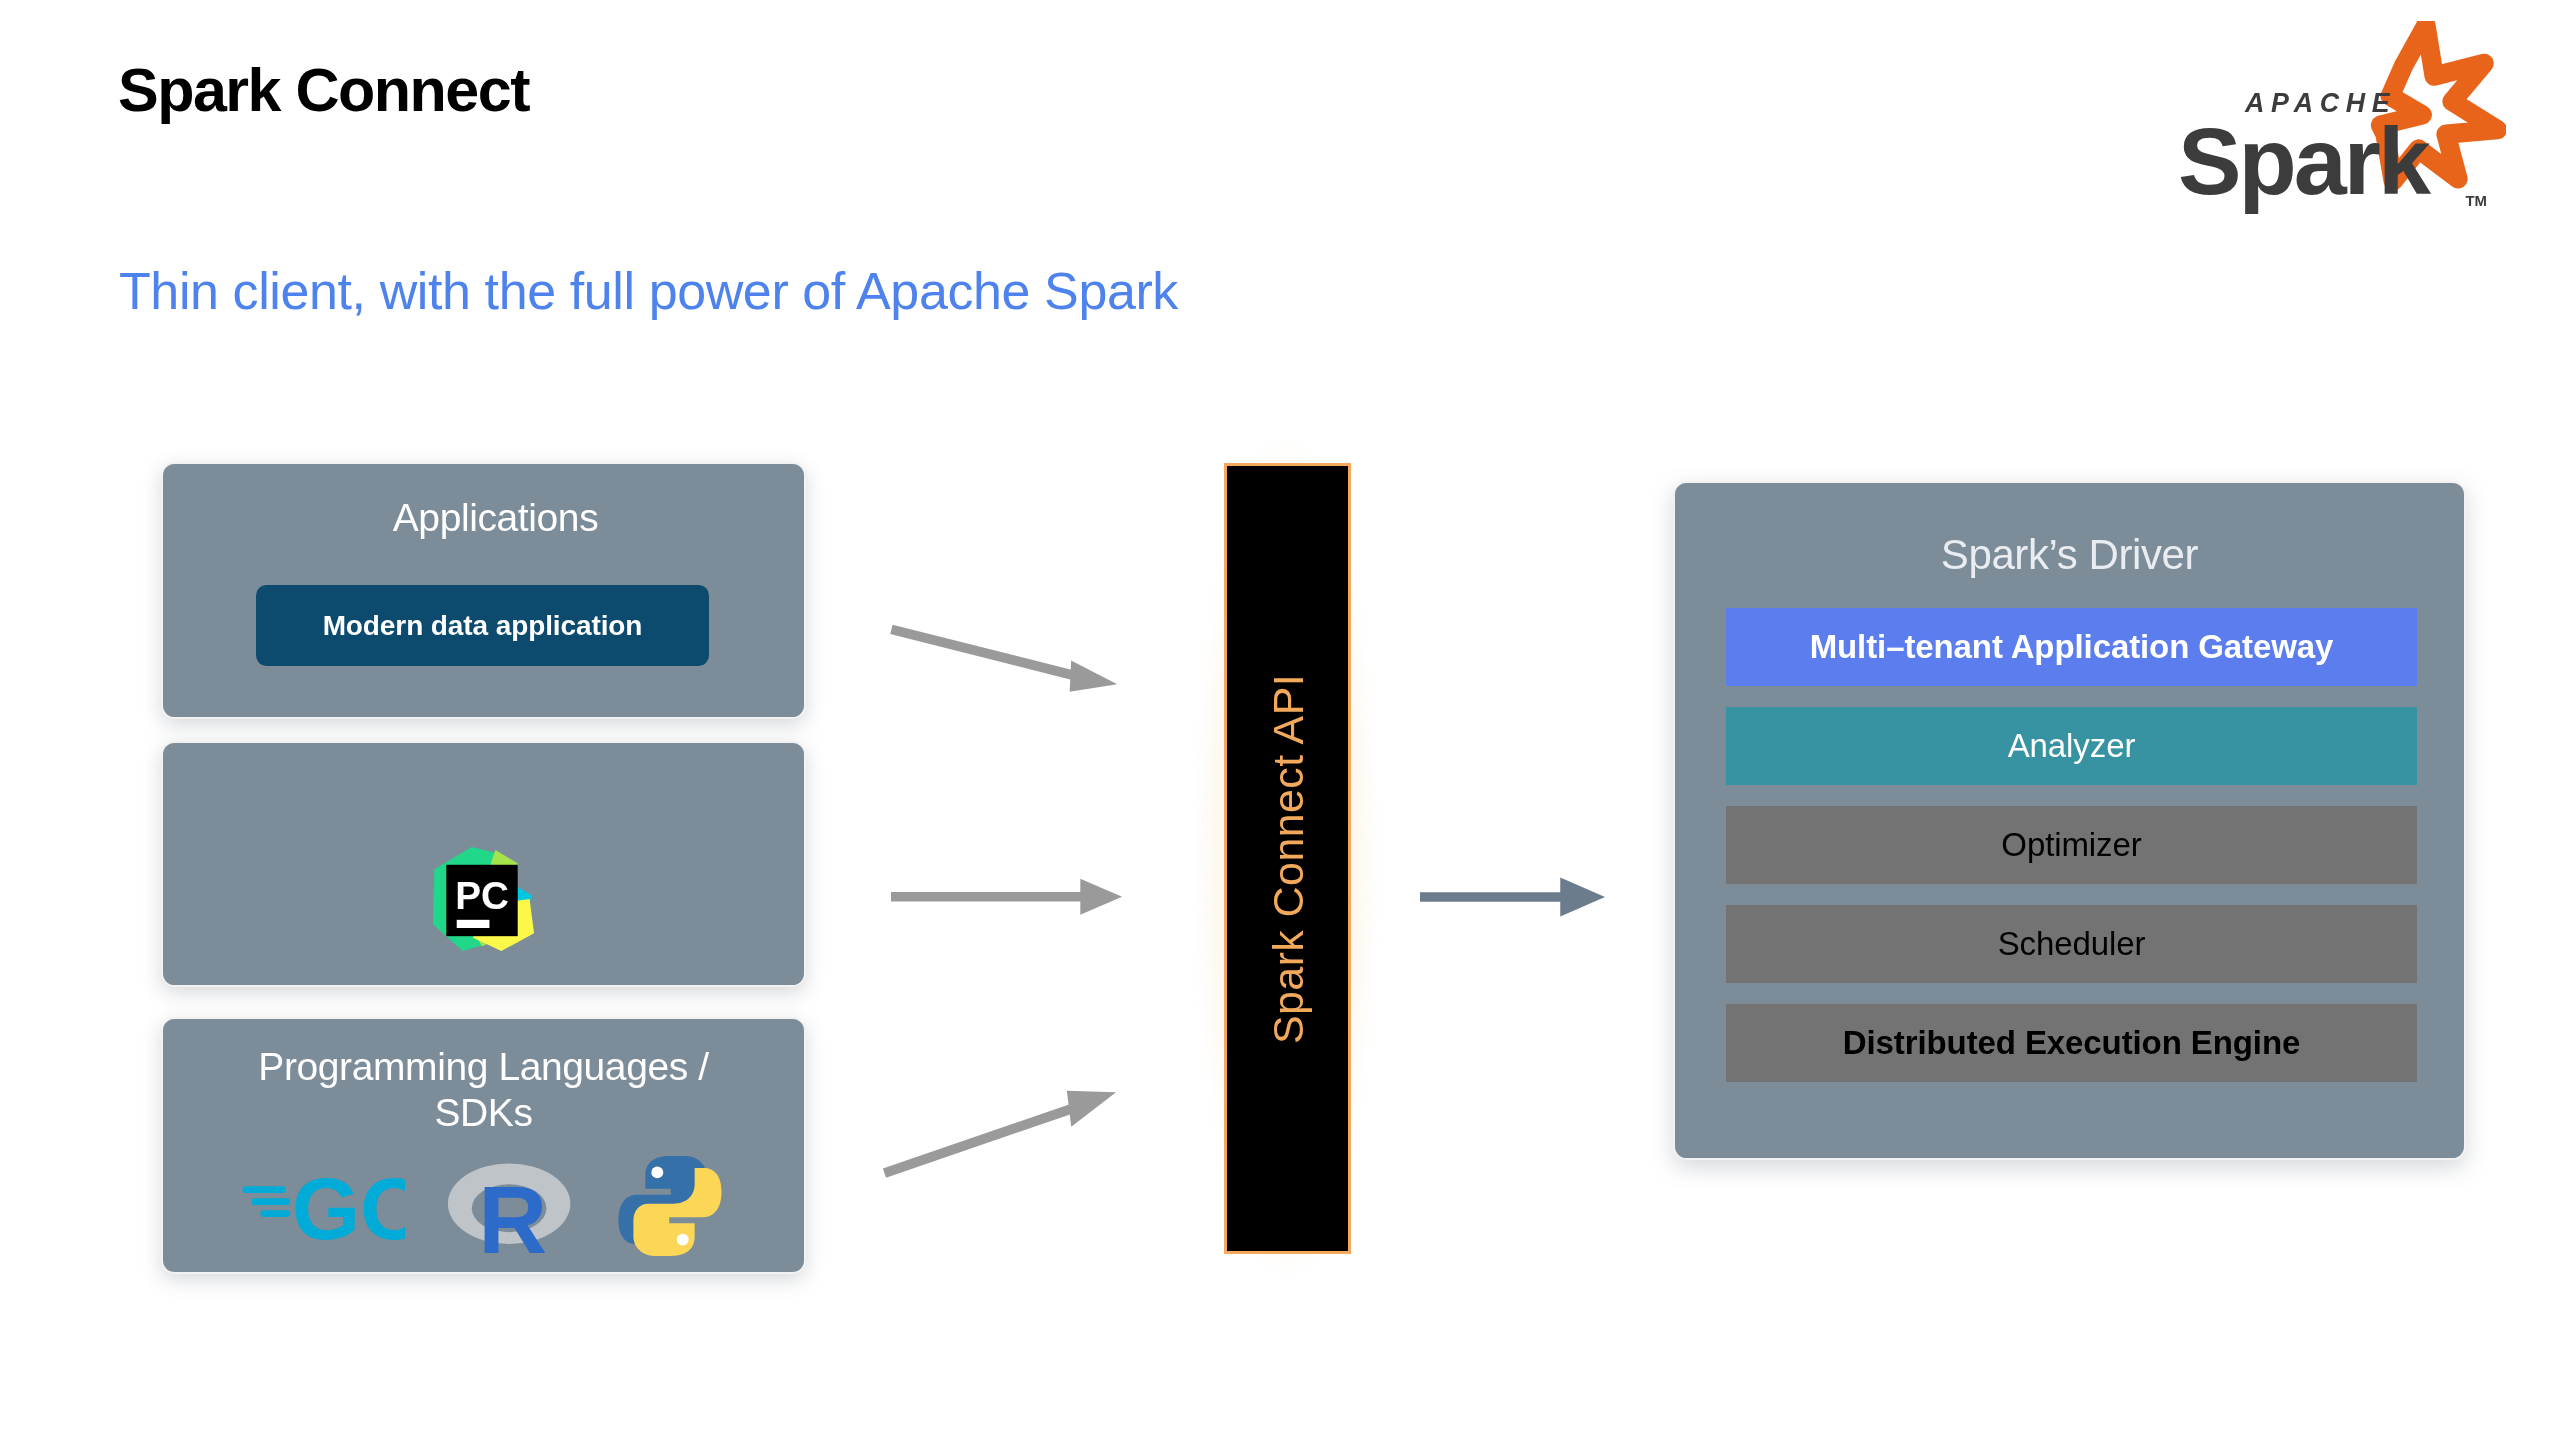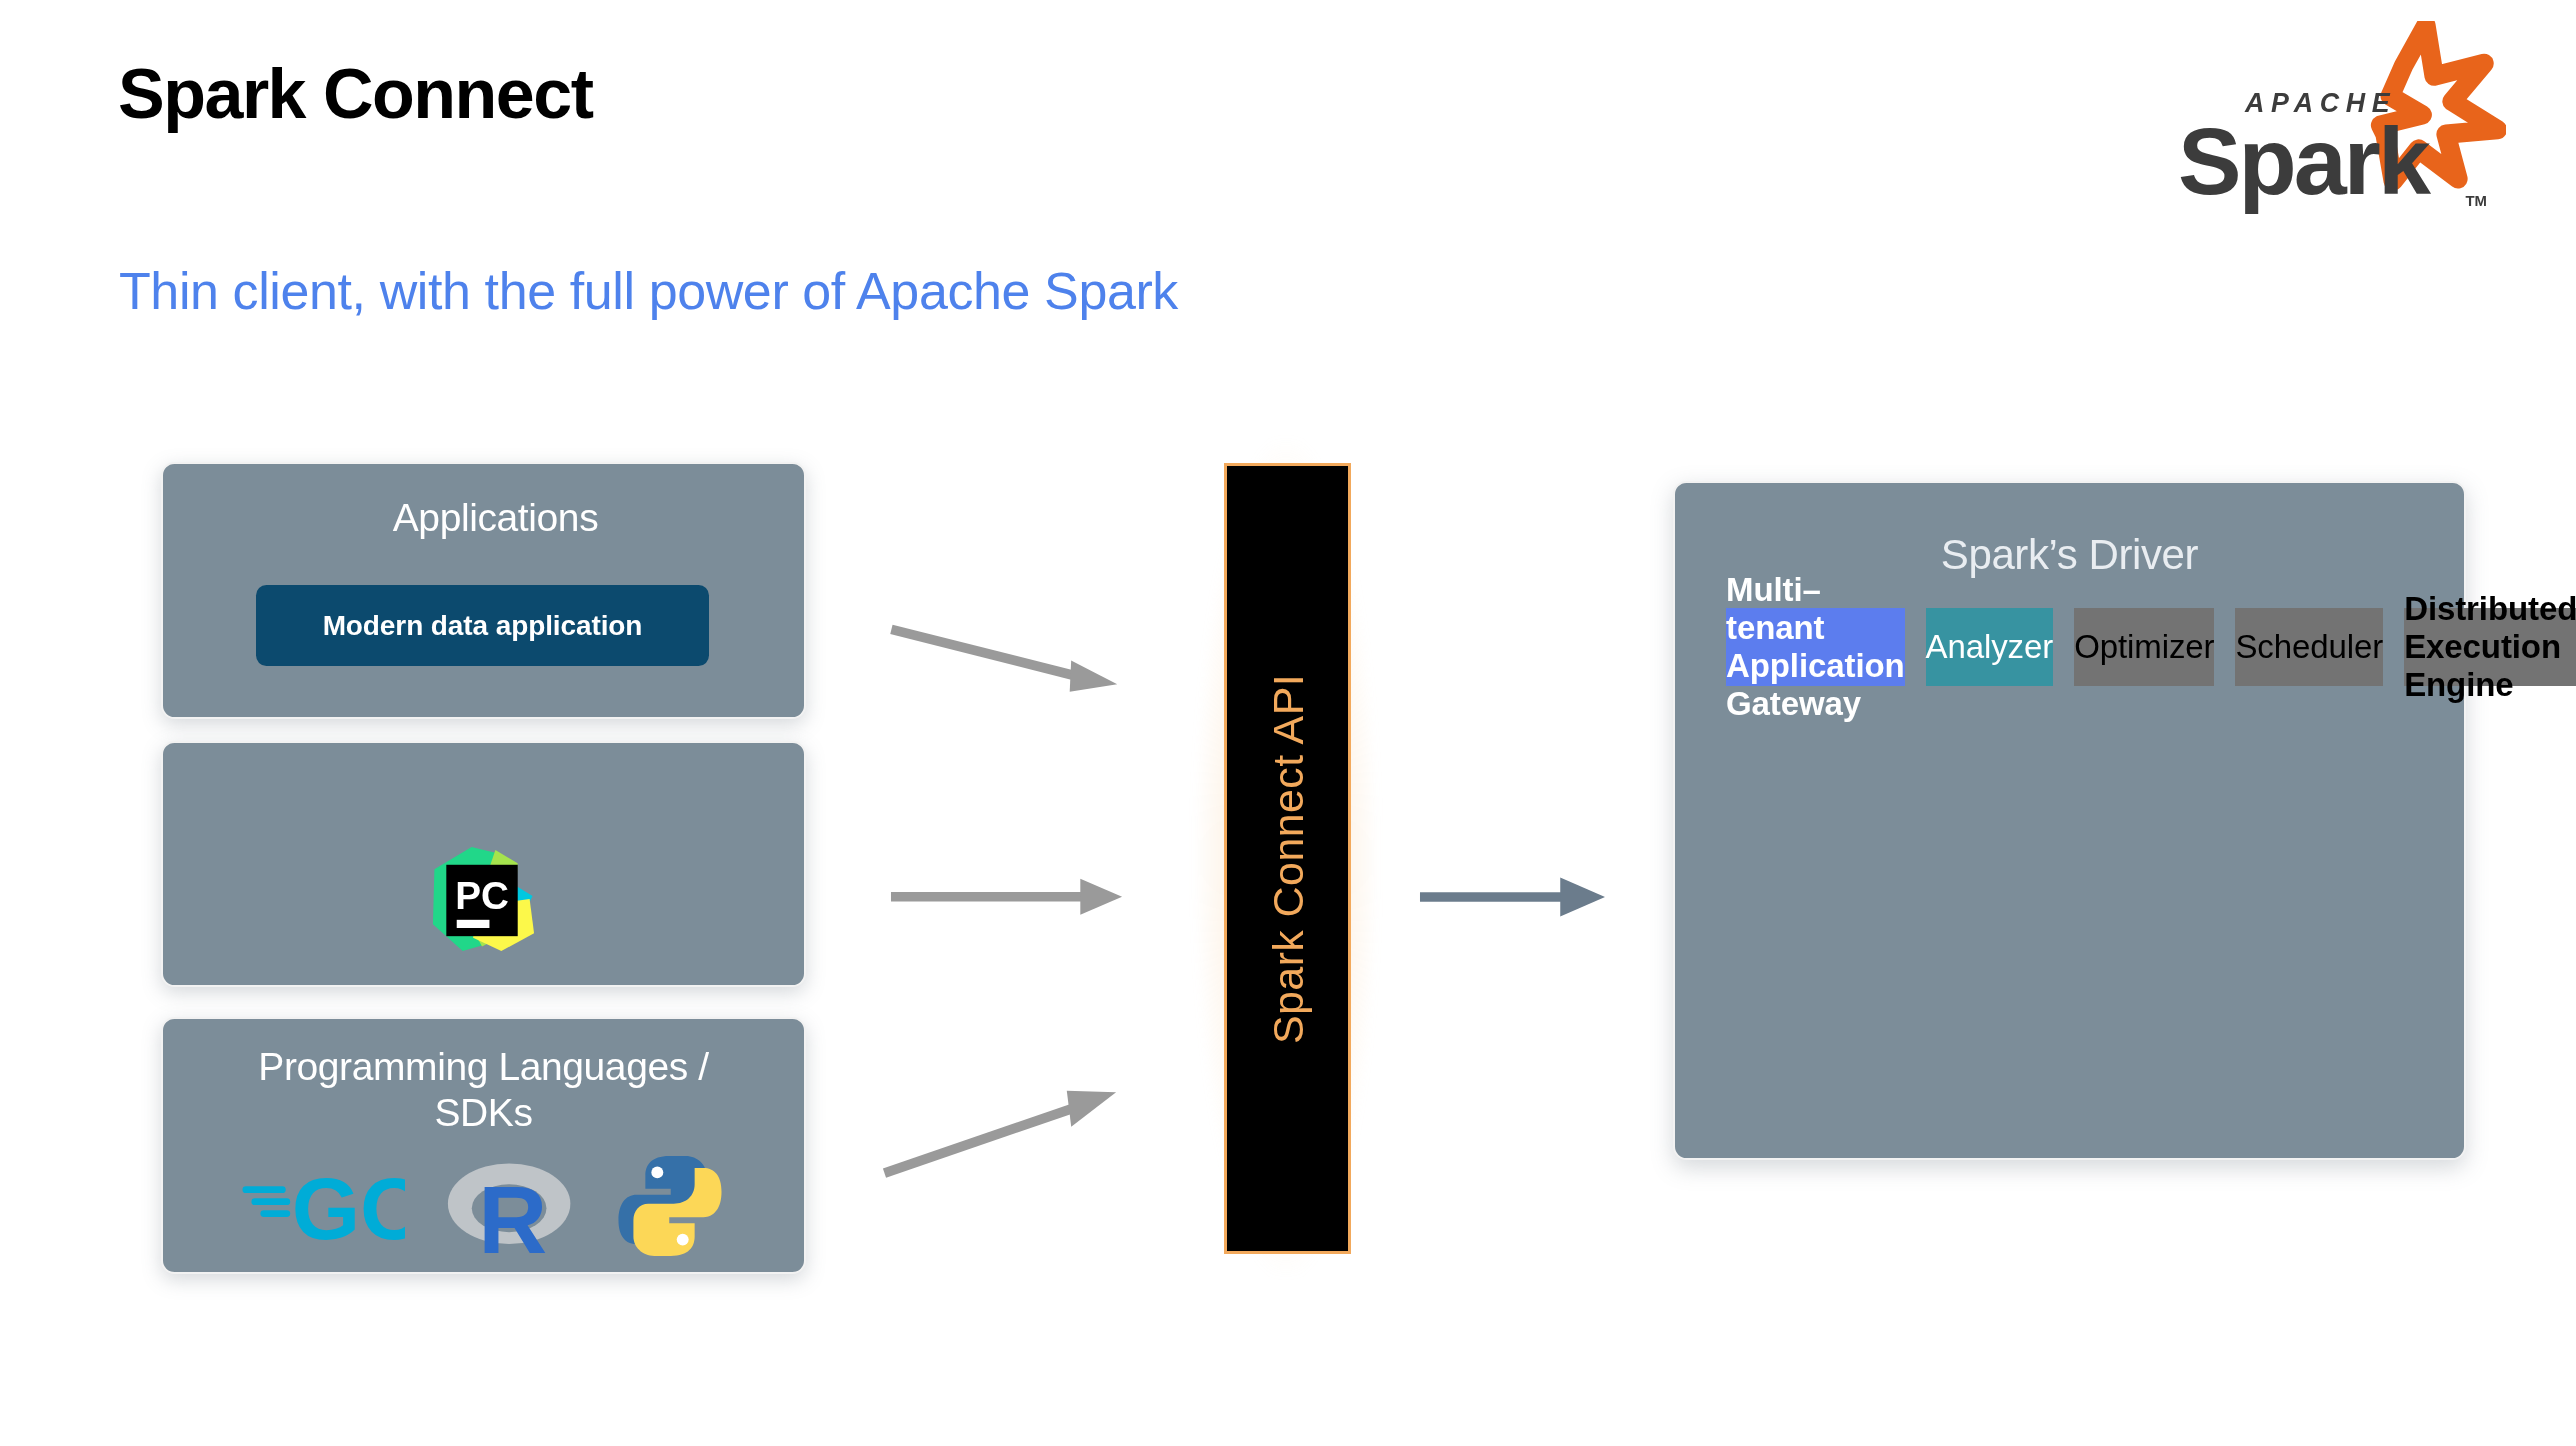--- a/index.html
+++ b/index.html
@@ -17,21 +17,21 @@
     width: 2576px;
     height: 1447px;
     background: #ffffff;
   }
 
   
   .slide-title {
     position: absolute;
     left: 118px;
     top: 58px;
-    font-size: 70px;
+    font-size: 61px;
     font-weight: 700;
     color: #000000;
     letter-spacing: -1.5px;
     line-height: 1.05;
     white-space: nowrap;
   }
 
   .slide-subtitle {
     position: absolute;
     left: 119px;
@@ -160,21 +160,21 @@
     font-weight: 400;
     letter-spacing: -0.4px;
   }
 
   .driver-rows {
     position: absolute;
     left: 51px;
     top: 125px;
     width: 691px;
     display: flex;
-    flex-direction: row;
+    flex-direction: column;
     gap: 21px;
   }
 
   .driver-row {
     height: 78px;
     display: flex;
     align-items: center;
     justify-content: center;
     font-size: 33px;
     letter-spacing: -0.1px;

